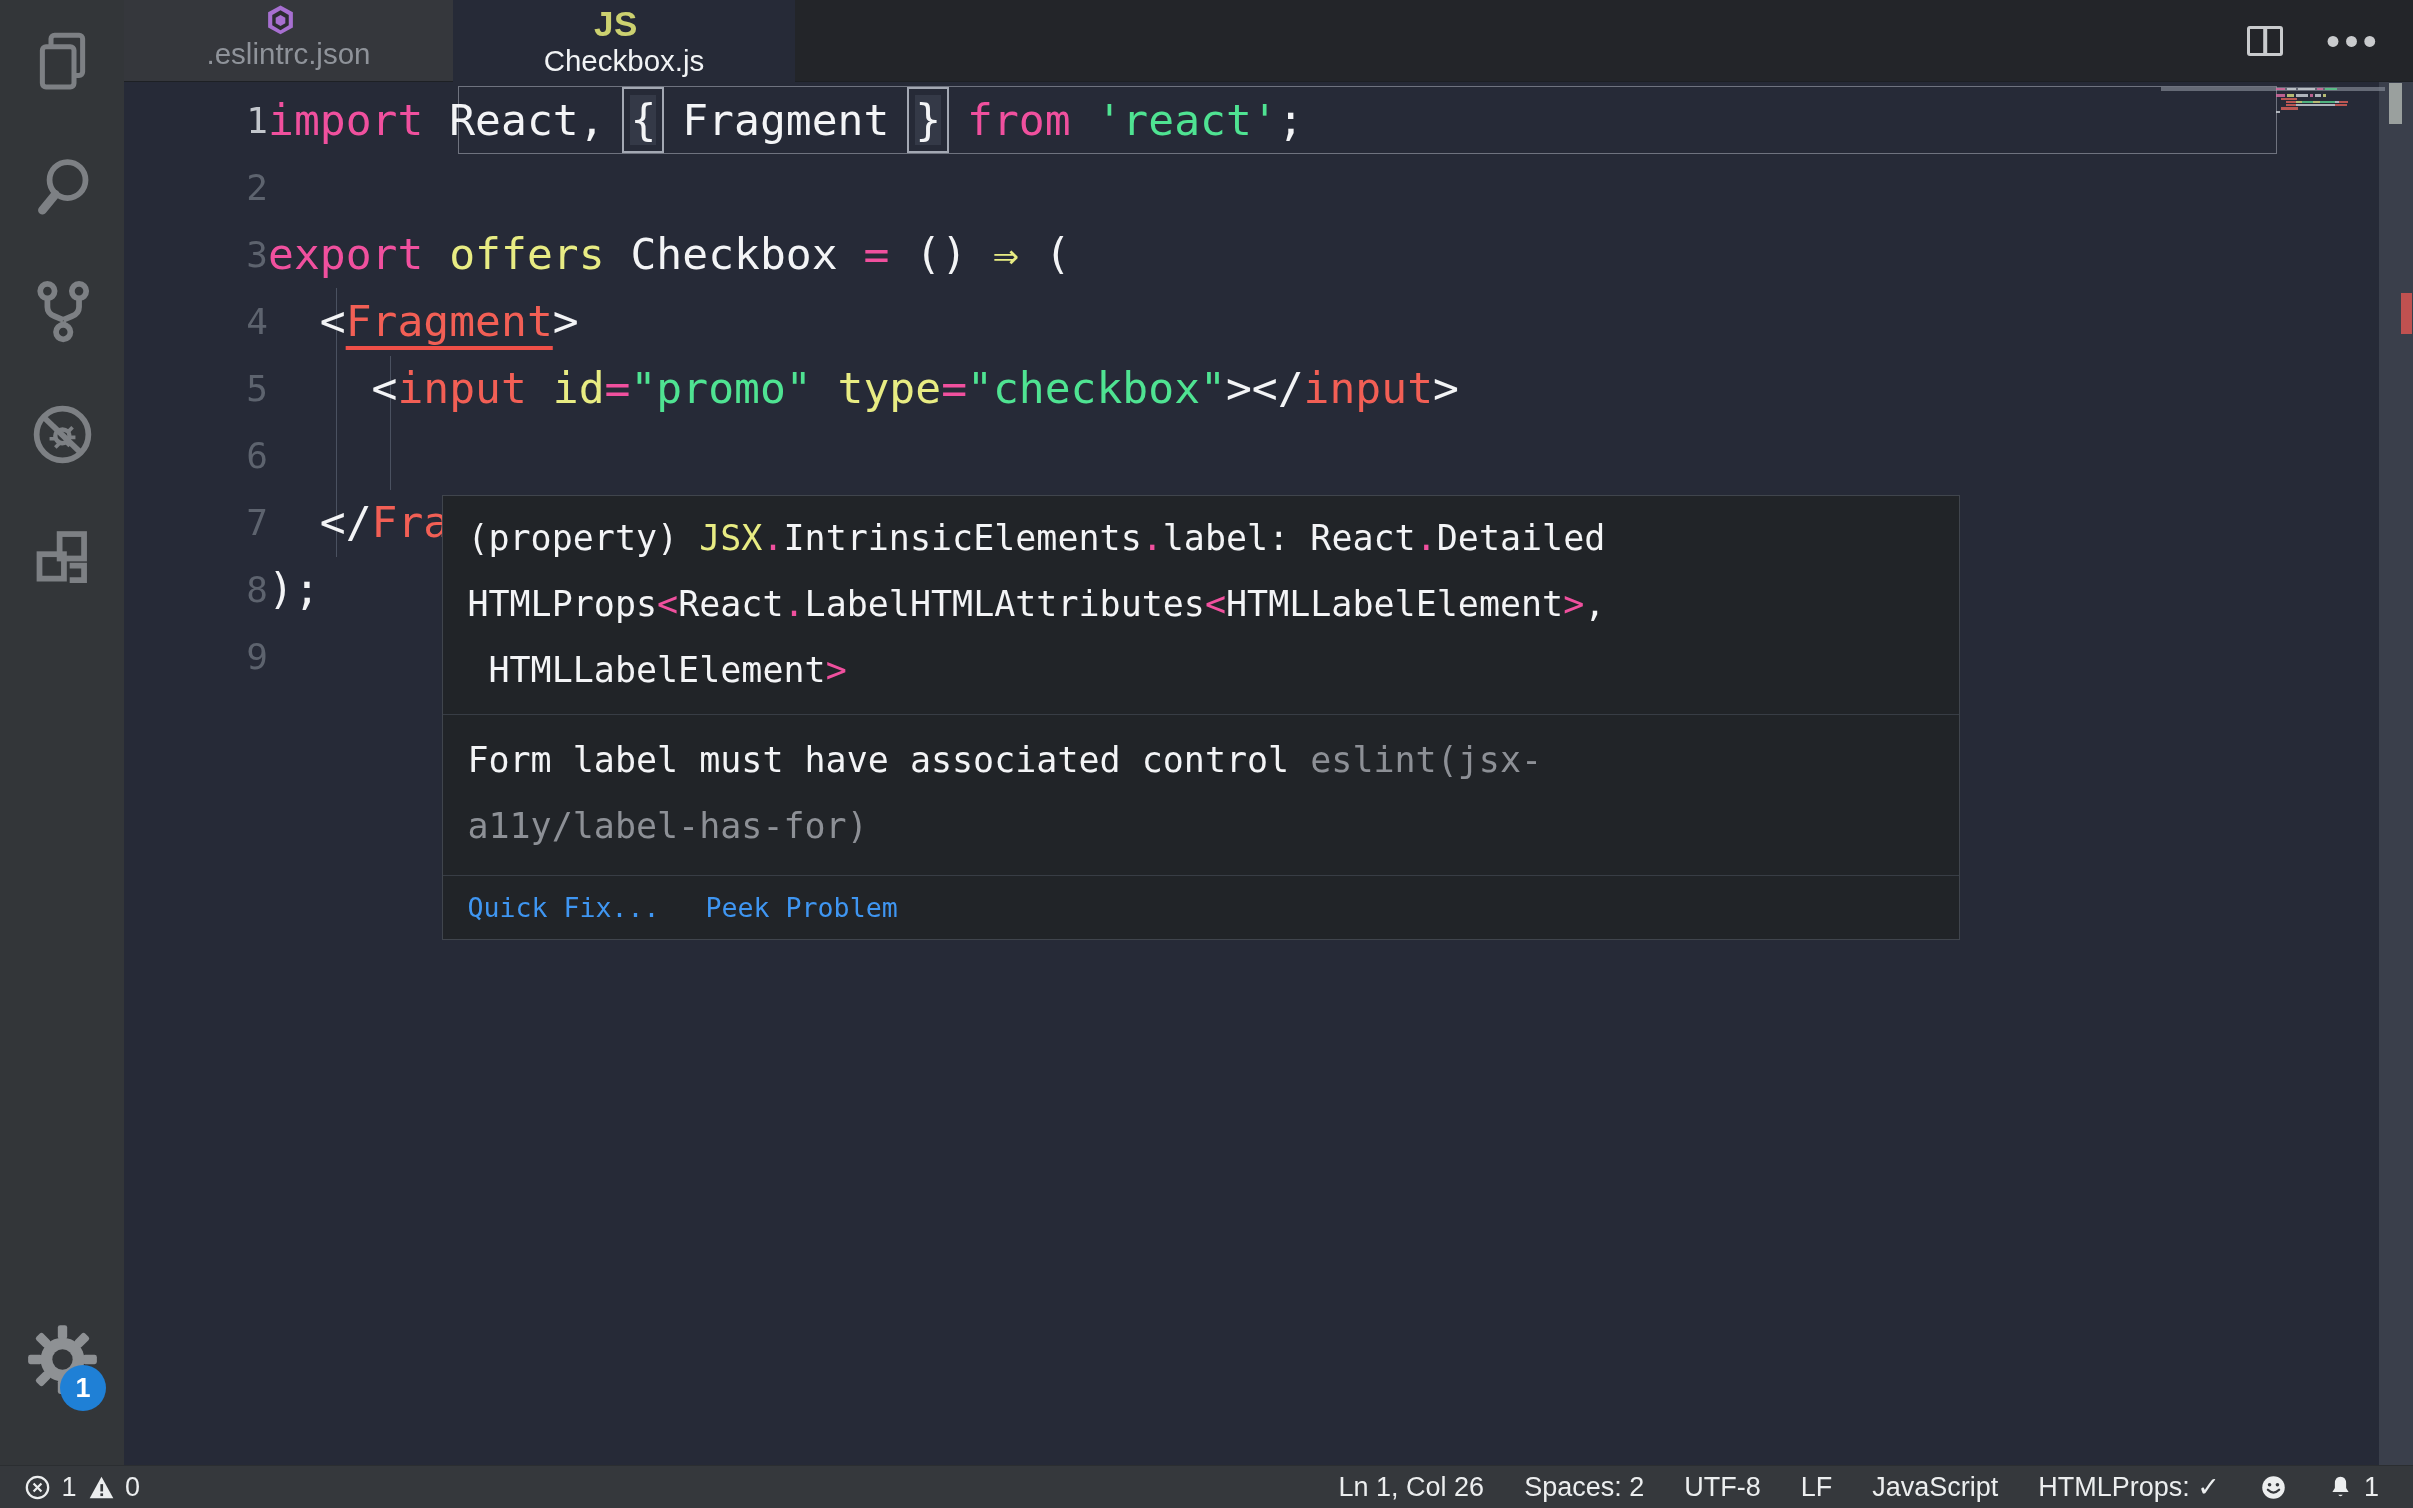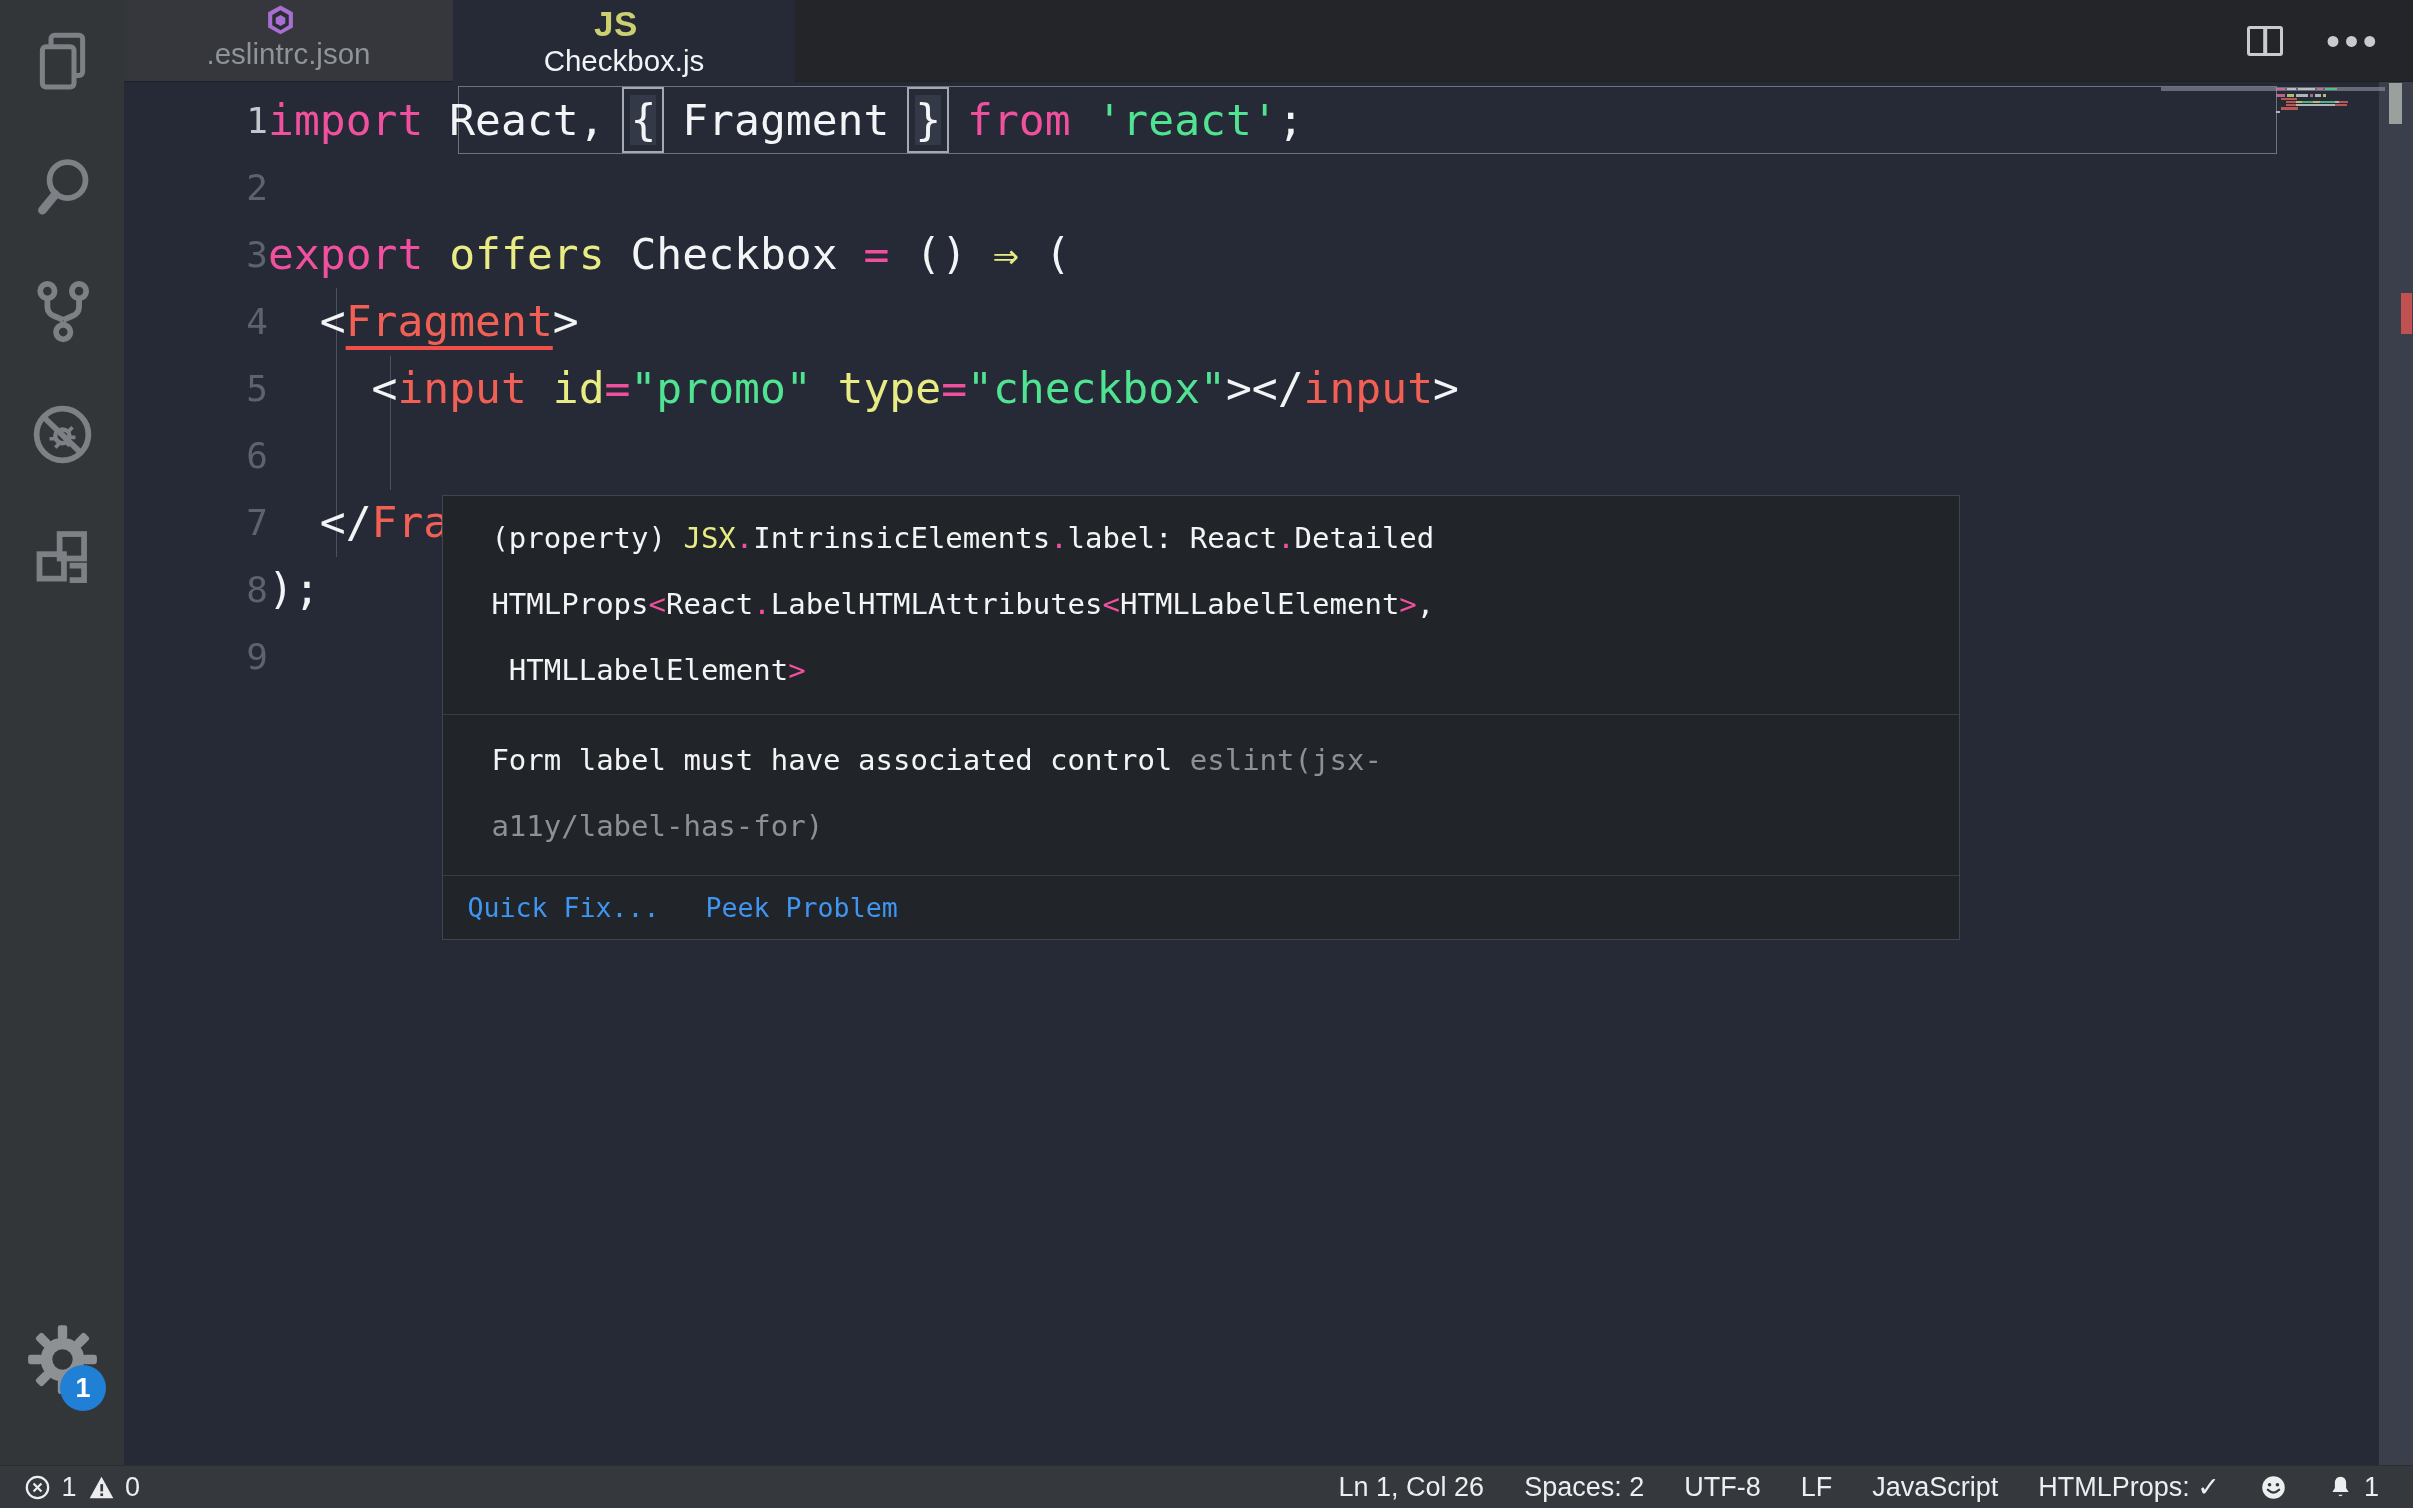--- a/index.html
+++ b/index.html
@@ -53,21 +53,21 @@
   .mm-row { height:2.4px; margin-bottom:0.9px; display:flex; }
   .mm-row span { height:100%; display:inline-block; opacity:0.85; }
   .mm-curline { position:absolute; left:-115px; top:-0.7px; width:224px; height:4.3px; background:rgba(180,185,195,0.45); z-index:-1; }
   .scrollstrip { position:absolute; left:2255px; top:0; bottom:0; width:34px; background:rgba(134,140,152,0.22); z-index:3; }
   .scroll-slider { position:absolute; left:10px; top:1.4px; width:13px; height:41px; background:#9aa09e; }
   .overview-error { position:absolute; left:22px; top:211px; width:10.8px; height:41px; background:#c05150; }
 
   
   .tooltip { position:absolute; left:318px; top:413px; width:1518px; background:#212428; border:1.8px solid #40454d; z-index:10; }
   .tt-sec { padding:8.6px 24.4px 11.5px 24.4px; }
-  .tt-line { font-family:"DejaVu Sans Mono",monospace; font-size:29px; line-height:66px; white-space:pre;margin-left:24px; }
+  .tt-line { font-family:"DejaVu Sans Mono",monospace; font-size:35px; line-height:66px; white-space:pre; }
   .tt-sec2 { border-top:1.4px solid #383d45; padding:11.5px 24.4px 16px 24.4px; }
   .tt-actions { border-top:1.4px solid #383d45; padding:16px 24.4px; display:flex; gap:46px; }
   .tt-link { color:#3f96f2; font-size:26.6px; cursor:pointer; }
 
   
   .statusbar { height:43px; background:#35383c; color:#eceeef; display:flex; align-items:center; font-size:27px; border-top:1.4px solid #2b2e31; }
   .sb-left { display:flex; align-items:center; gap:11.5px; padding-left:24.4px; }
   .sb-right { margin-left:auto; display:flex; align-items:center; gap:40px; padding-right:34px; }
   .sb-item { display:flex; align-items:center; gap:10px; cursor:pointer; }
   .sb-item svg { width:27px; height:27px; }

